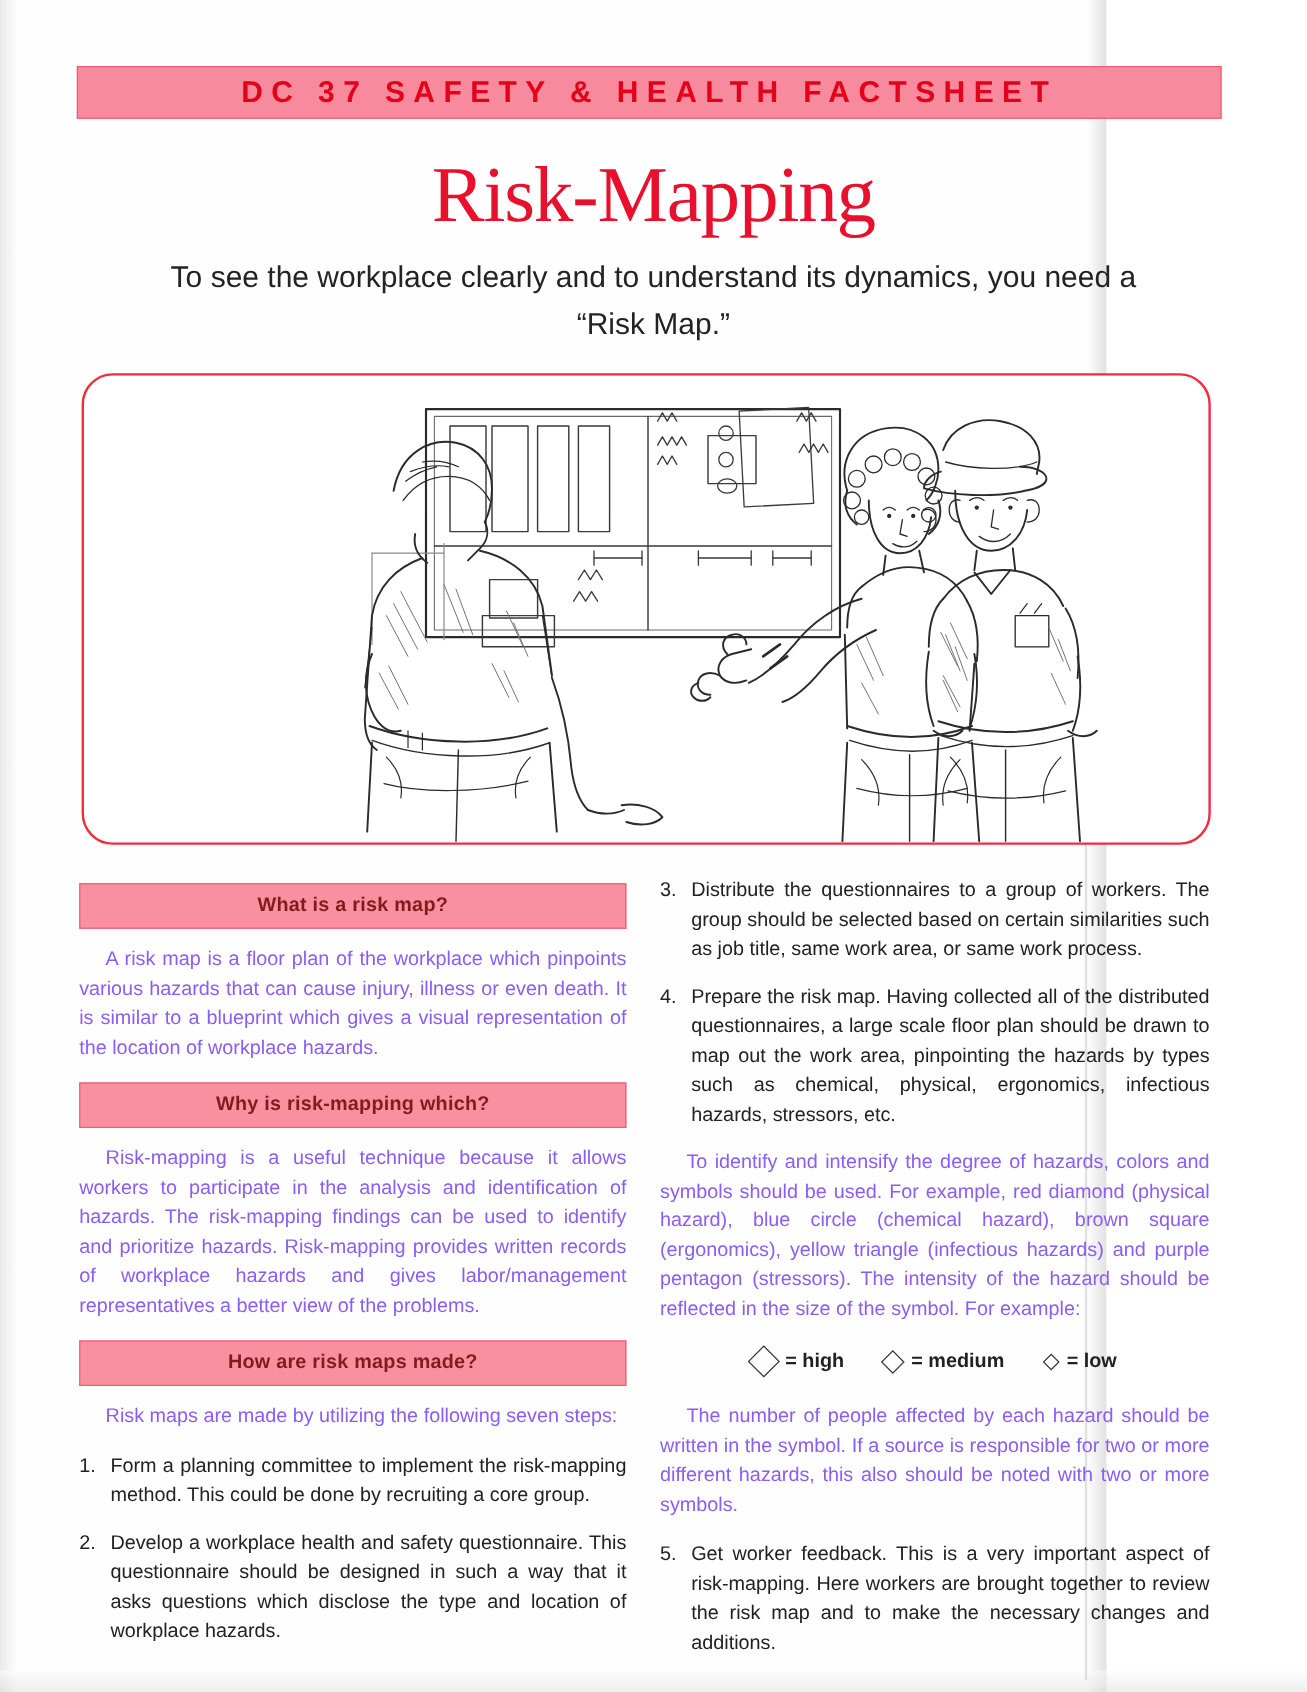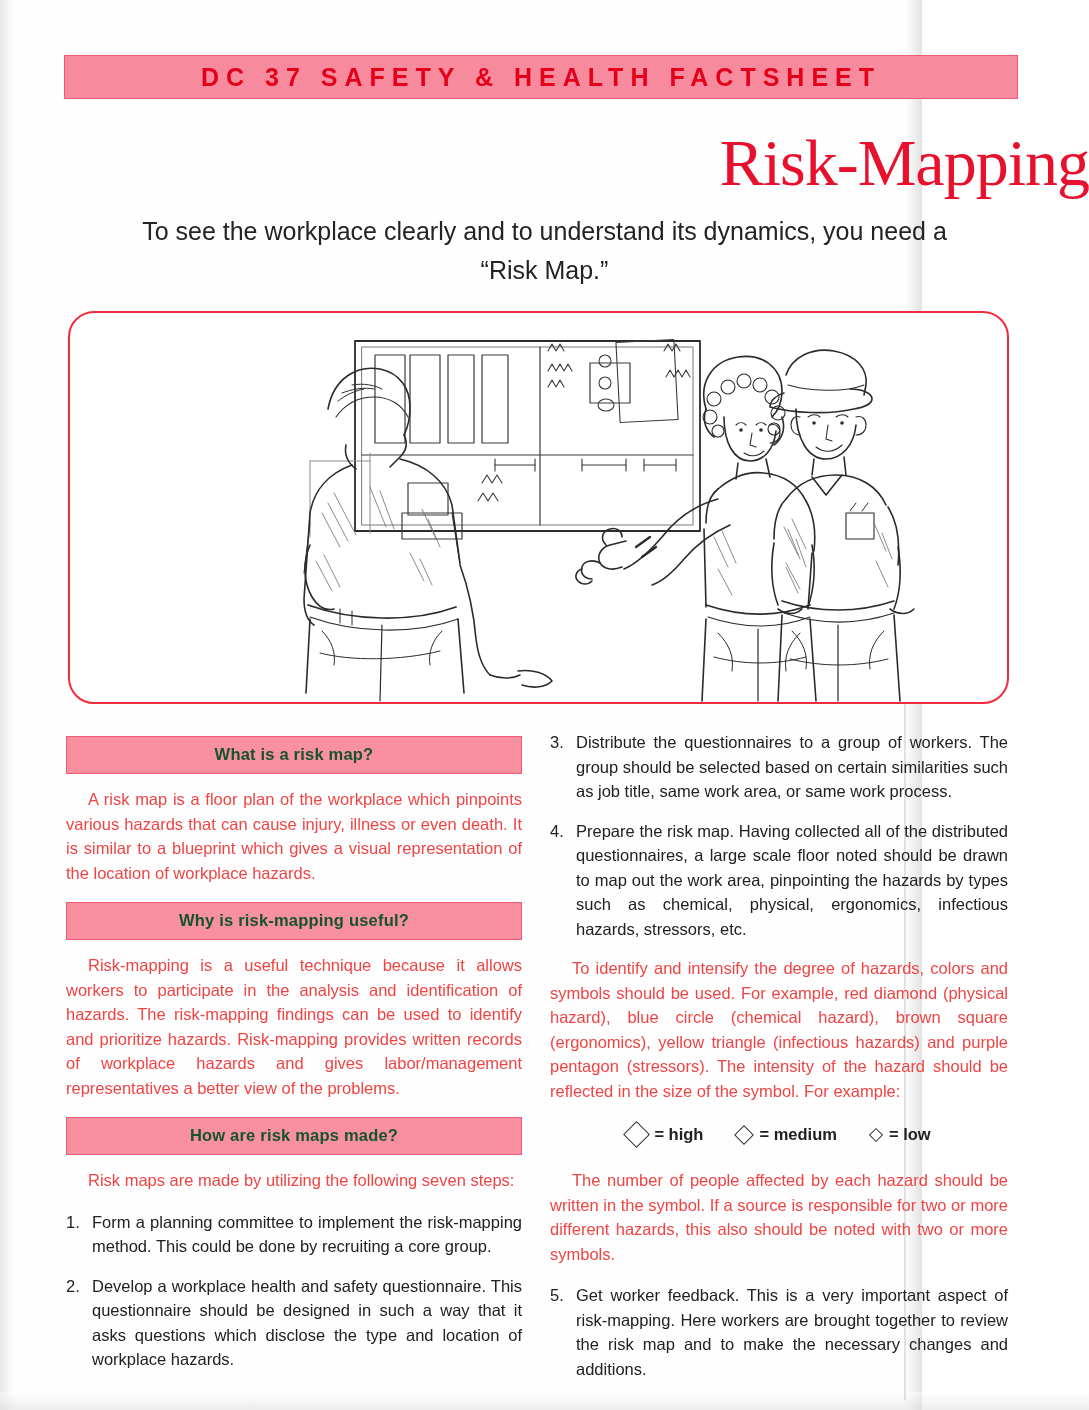--- a/index.html
+++ b/index.html
@@ -61,21 +61,21 @@
     letter-spacing: 7px;
     font-family: "Liberation Sans", sans-serif;
     white-space: nowrap;
   }
 
   
   .title {
     position: absolute;
     left: 0; top: 125px;
     width: 1089px;
-    text-align: right;
+    text-align: center;
     color: #e8112d;
     font-family: "Liberation Serif", serif;
     font-size: 66px;
     line-height: 76px;
     letter-spacing: -1px;
   }
   .subtitle {
     position: absolute;
     left: 120px; top: 212px;
     width: 849px;
@@ -105,35 +105,35 @@
   }
   .col-right {
     position: absolute;
     left: 550px; top: 730px;
     width: 458px;
   }
 
   .section-head {
     background: #f9909f;
     border: 1px solid #ef5a74;
-    color: #14532d;
+    color: #7f1d1d;
     font-weight: bold;
     font-size: 16.5px;
     text-align: center;
     padding: 8px 0 9px 0;
     margin: 0 0 13px 0;
     letter-spacing: .2px;
   }
 
   p.body {
     margin: 0 0 17px 0;
     font-size: 16.5px;
     line-height: 24.5px;
     text-align: justify;
-    color: #ef4444;
+    color: #8b5cf6;
   }
   p.body.indent { text-indent: 22px; }
   p.body.last { }
 
   ol.steps {
     margin: 0;
     padding: 0;
     list-style: none;
   }
   ol.steps li {
@@ -363,21 +363,21 @@
 
       </g>
     </svg>
   </div>
 
   <div class="col-left">
 
     <div class="section-head">What is a risk map?</div>
     <p class="body indent">A risk map is a floor plan of the workplace which pinpoints various hazards that can cause injury, illness or even death. It is similar to a blueprint which gives a visual representation of the location of workplace hazards.</p>
 
-    <div class="section-head">Why is risk-mapping useful?</div>
+    <div class="section-head">Why is risk-mapping which?</div>
     <p class="body indent">Risk-mapping is a useful technique because it allows workers to participate in the analysis and identification of hazards. The risk-mapping findings can be used to identify and prioritize hazards. Risk-mapping provides written records of workplace hazards and gives labor/management representatives a better view of the problems.</p>
 
     <div class="section-head">How are risk maps made?</div>
     <p class="body indent last">Risk maps are made by utilizing the following seven steps:</p>
 
     <ol class="steps">
       <li>
         <span class="num">1.</span>
         <span>Form a planning committee to implement the risk-mapping method. This could be done by recruiting a core group.</span>
       </li>
@@ -390,21 +390,21 @@
 
   <div class="col-right">
 
     <ol class="steps">
       <li>
         <span class="num">3.</span>
         <span>Distribute the questionnaires to a group of workers. The group should be selected based on certain similarities such as job title, same work area, or same work process.</span>
       </li>
       <li>
         <span class="num">4.</span>
-        <span>Prepare the risk map. Having collected all of the distributed questionnaires, a large scale floor noted should be drawn to map out the work area, pinpointing the hazards by types such as chemical, physical, ergonomics, infectious hazards, stressors, etc.</span>
+        <span>Prepare the risk map. Having collected all of the distributed questionnaires, a large scale floor plan should be drawn to map out the work area, pinpointing the hazards by types such as chemical, physical, ergonomics, infectious hazards, stressors, etc.</span>
       </li>
     </ol>
 
     <p class="body indent">To identify and intensify the degree of hazards, colors and symbols should be used. For example, red diamond (physical hazard), blue circle (chemical hazard), brown square (ergonomics), yellow triangle (infectious hazards) and purple pentagon (stressors). The intensity of the hazard should be reflected in the size of the symbol. For example:</p>
 
     <div class="symbol-row">
       <span class="symbol-item">
         <span class="dia high"></span>
         <span>= high</span>
       </span>

